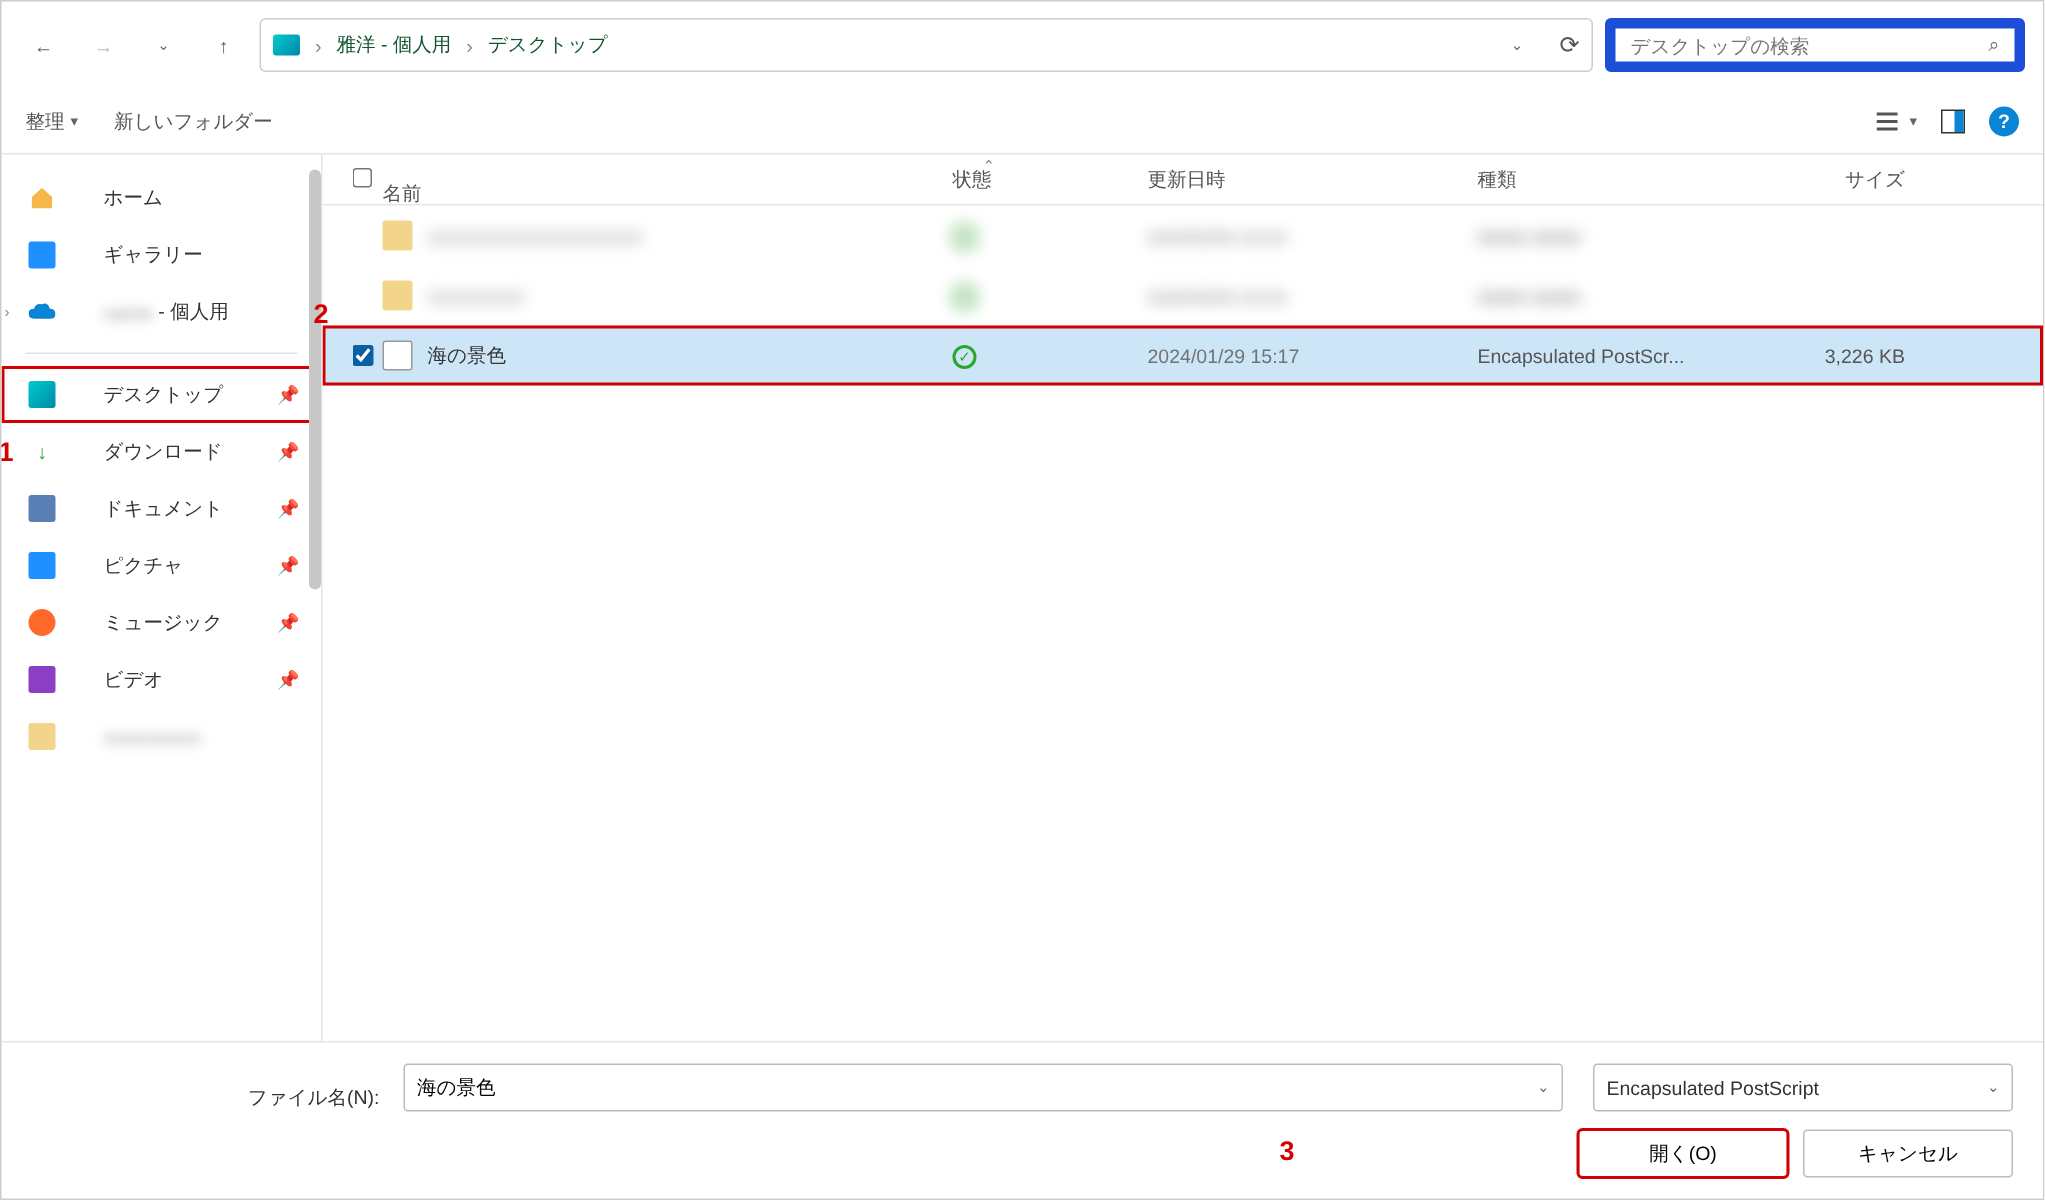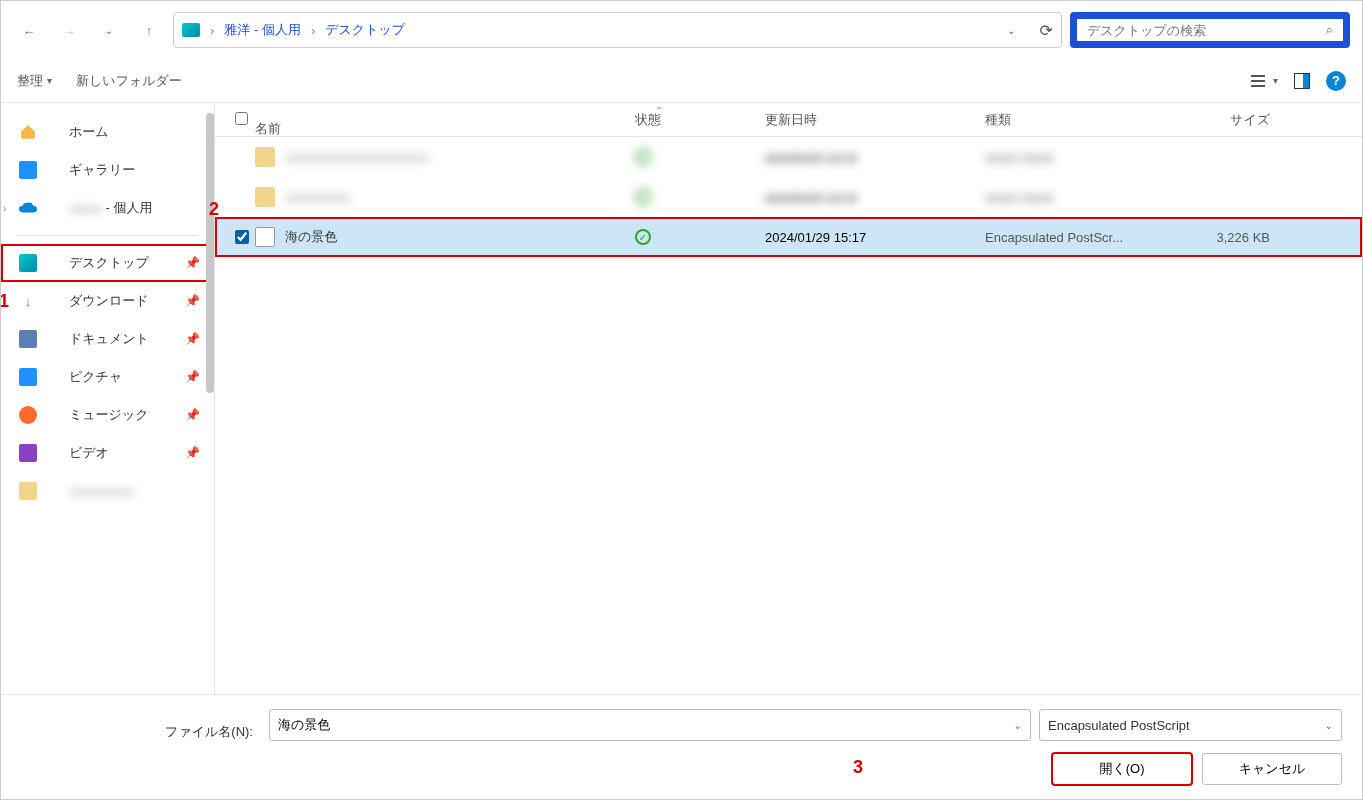--- a/index.html
+++ b/index.html
@@ -9,21 +9,21 @@
 .titlebar { height: 34px; display: flex; align-items: center; padding: 0 10px; border-bottom: 1px solid #e5e5e5; }
 .titlebar .app-icon { width: 18px; height: 18px; margin-right: 8px; }
 .titlebar .title { flex: 1; font-size: 13px; }
 .titlebar .close { width: 40px; text-align: center; font-size: 16px; cursor: pointer; }
 
 .navrow { height: 58px; display: flex; align-items: center; padding: 0 12px; gap: 8px; }
 .nav-btn { width: 32px; height: 32px; display: flex; align-items: center; justify-content: center; color: #666; cursor: pointer; border-radius: 4px; }
 .nav-btn.disabled { color: #bbb; }
 .addrbar { flex: 1; height: 36px; border: 1px solid #ccc; border-radius: 4px; display: flex; align-items: center; padding: 0 8px; gap: 6px; }
 .addrbar .monitor-icon { width: 18px; height: 14px; background: linear-gradient(135deg,#0cc,#08a); border-radius: 2px; }
-.addrbar .crumb { color: #1d4ed8; }
+.addrbar .crumb { color: #14532d; }
 .addrbar .sep { color: #888; margin: 0 4px; }
 .addrbar .spacer { flex: 1; }
 .searchbox { width: 280px; height: 36px; border: 7px solid #1d4ed8; border-radius: 4px; display: flex; align-items: center; padding: 0 10px; color: #999; }
 .searchbox input { border: none; outline: none; flex: 1; font-size: 13px; color: #333; }
 .searchbox .mag { color: #666; }
 
 .toolbar { height: 44px; display: flex; align-items: center; padding: 0 16px; gap: 36px; border-bottom: 1px solid #e5e5e5; }
 .toolbar .left { display: flex; gap: 24px; }
 .toolbar .right { margin-left: auto; display: flex; align-items: center; gap: 16px; }
 .toolbar .btn { color: #555; cursor: pointer; display: flex; align-items: center; gap: 4px; }
@@ -67,34 +67,34 @@
 .file-rows { flex: 1; overflow: auto; }
 .file-row { height: 40px; display: flex; align-items: center; padding-left: 20px; position: relative; }
 .file-row.selected { background: #cde6f7; outline: 2px solid #d40000; outline-offset: -2px; }
 .file-row .chk { width: 20px; display:flex; align-items:center; }
 .file-row .chk input { width: 14px; height: 14px; accent-color: #0a5fa5; }
 .file-row .ficon { width: 20px; height: 20px; margin-right: 10px; }
 .file-row .ficon.folder { background: #f2d58a; border-radius: 2px; }
 .file-row .ficon.eps { background: #fff; border: 1px solid #999; border-radius: 2px; position: relative; }
 .file-row .name { flex: 0 0 350px; }
 .file-row .state { flex: 0 0 130px; }
-.file-row .date { flex: 0 0 220px; color: #000000; }
+.file-row .date { flex: 0 0 220px; color: #737373; }
 .file-row .type { flex: 0 0 185px; color: #555; }
 .file-row .size { flex: 0 0 110px; text-align: right; padding-right: 10px; color: #555; }
 .state-icon { width: 16px; height: 16px; border-radius: 50%; border: 2px solid #2ba52b; display: inline-flex; align-items: center; justify-content: center; color: #2ba52b; font-size: 10px; }
 .blur-cell { filter: blur(5px); color:#888; }
 
 .annot { position: absolute; color: #d40000; font-weight: bold; font-size: 18px; z-index: 5; }
 
 .footer { border-top: 1px solid #e5e5e5; padding: 14px 20px; display: flex; flex-direction: column; gap: 12px; }
 .fn-row { display: flex; align-items: flex-end; gap: 8px; }
 .fn-label { width: 240px; text-align: right; padding-right: 8px; }
 .fn-input { flex: 1; height: 32px; border: 1px solid #bbb; border-radius: 3px; padding: 0 8px; display: flex; align-items: center; justify-content: space-between; }
 .fn-input input { border: none; outline: none; flex: 1; font-size: 13px; }
-.fn-filter { width: 303px; height: 32px; border: 1px solid #bbb; border-radius: 3px; padding: 0 8px; display: flex; align-items: center; justify-content: space-between; }
+.fn-filter { width: 280px; height: 32px; border: 1px solid #bbb; border-radius: 3px; padding: 0 8px; display: flex; align-items: center; justify-content: space-between; margin-left: 12px; }
 .btn-row { display: flex; justify-content: flex-end; gap: 10px; position: relative; }
 .dlg-btn { width: 140px; height: 32px; border: 1px solid #bbb; border-radius: 3px; background: #fff; cursor: pointer; display: flex; align-items: center; justify-content: center; font-size: 13px; }
 .dlg-btn.primary-hl { outline: 2px solid #d40000; outline-offset: -1px; }
 .caret { font-size: 10px; color: #666; }
 </style>
 </head>
 <body>
 
 <div class="dialog">
 

